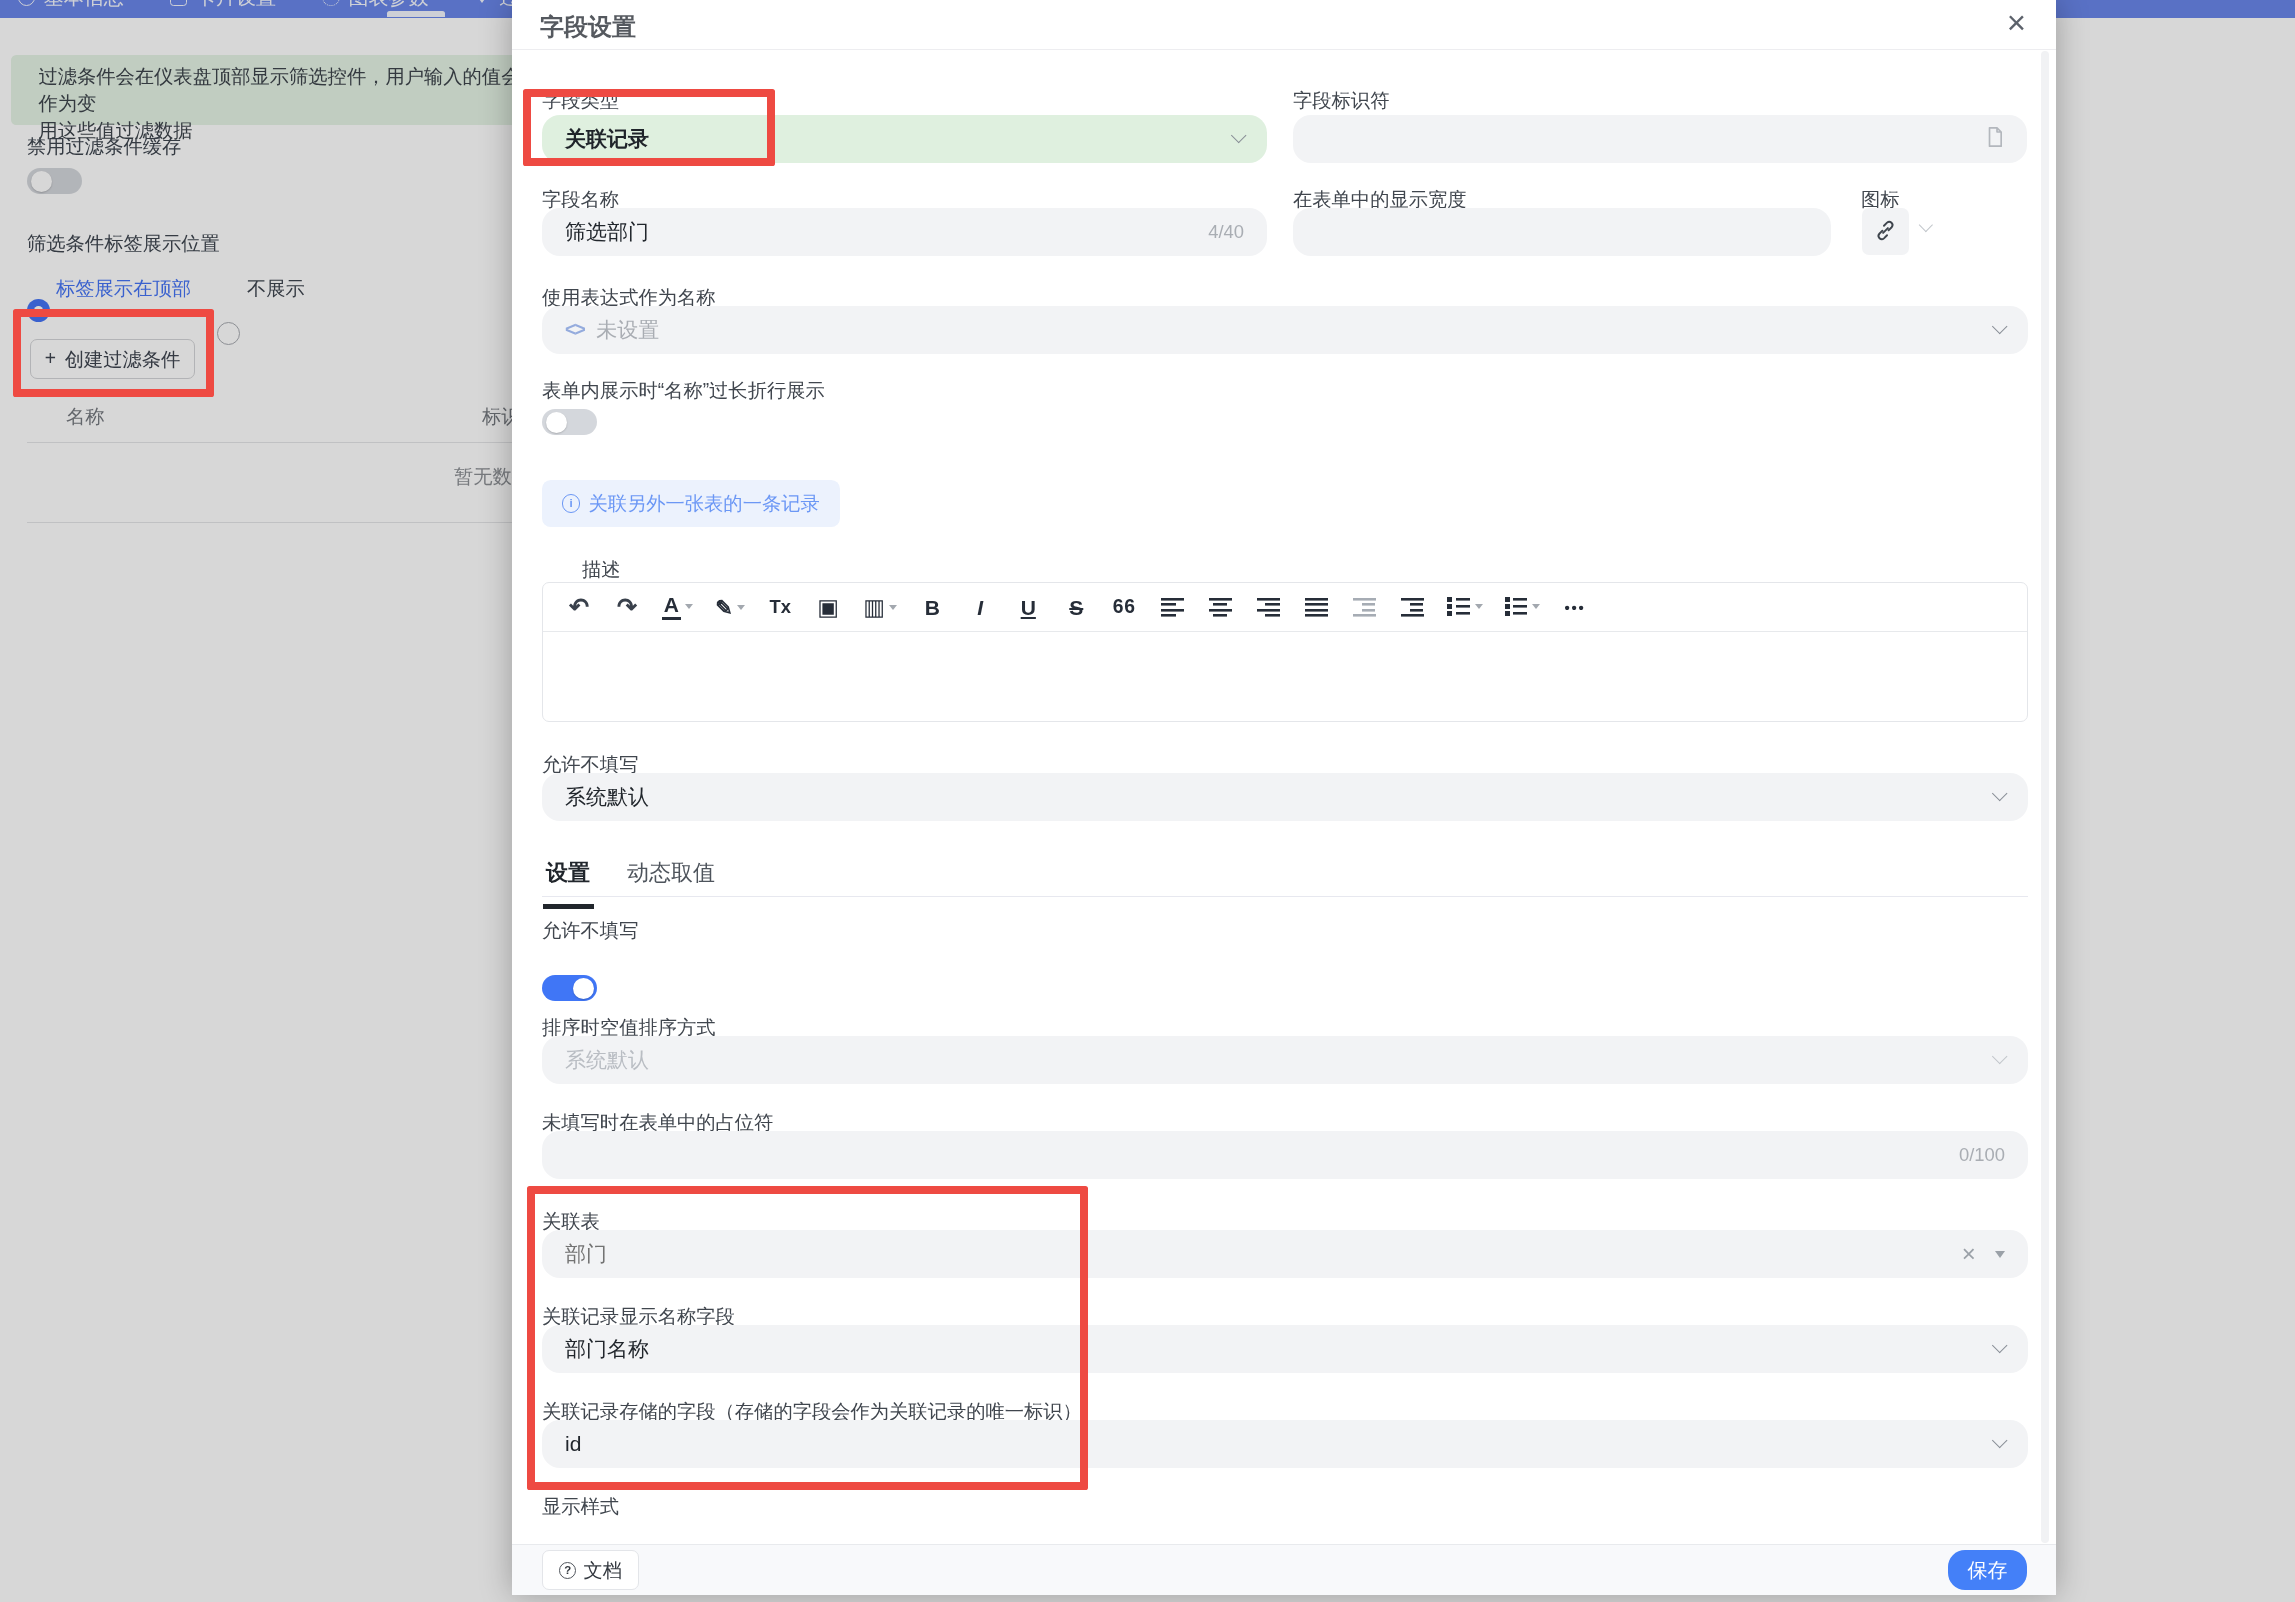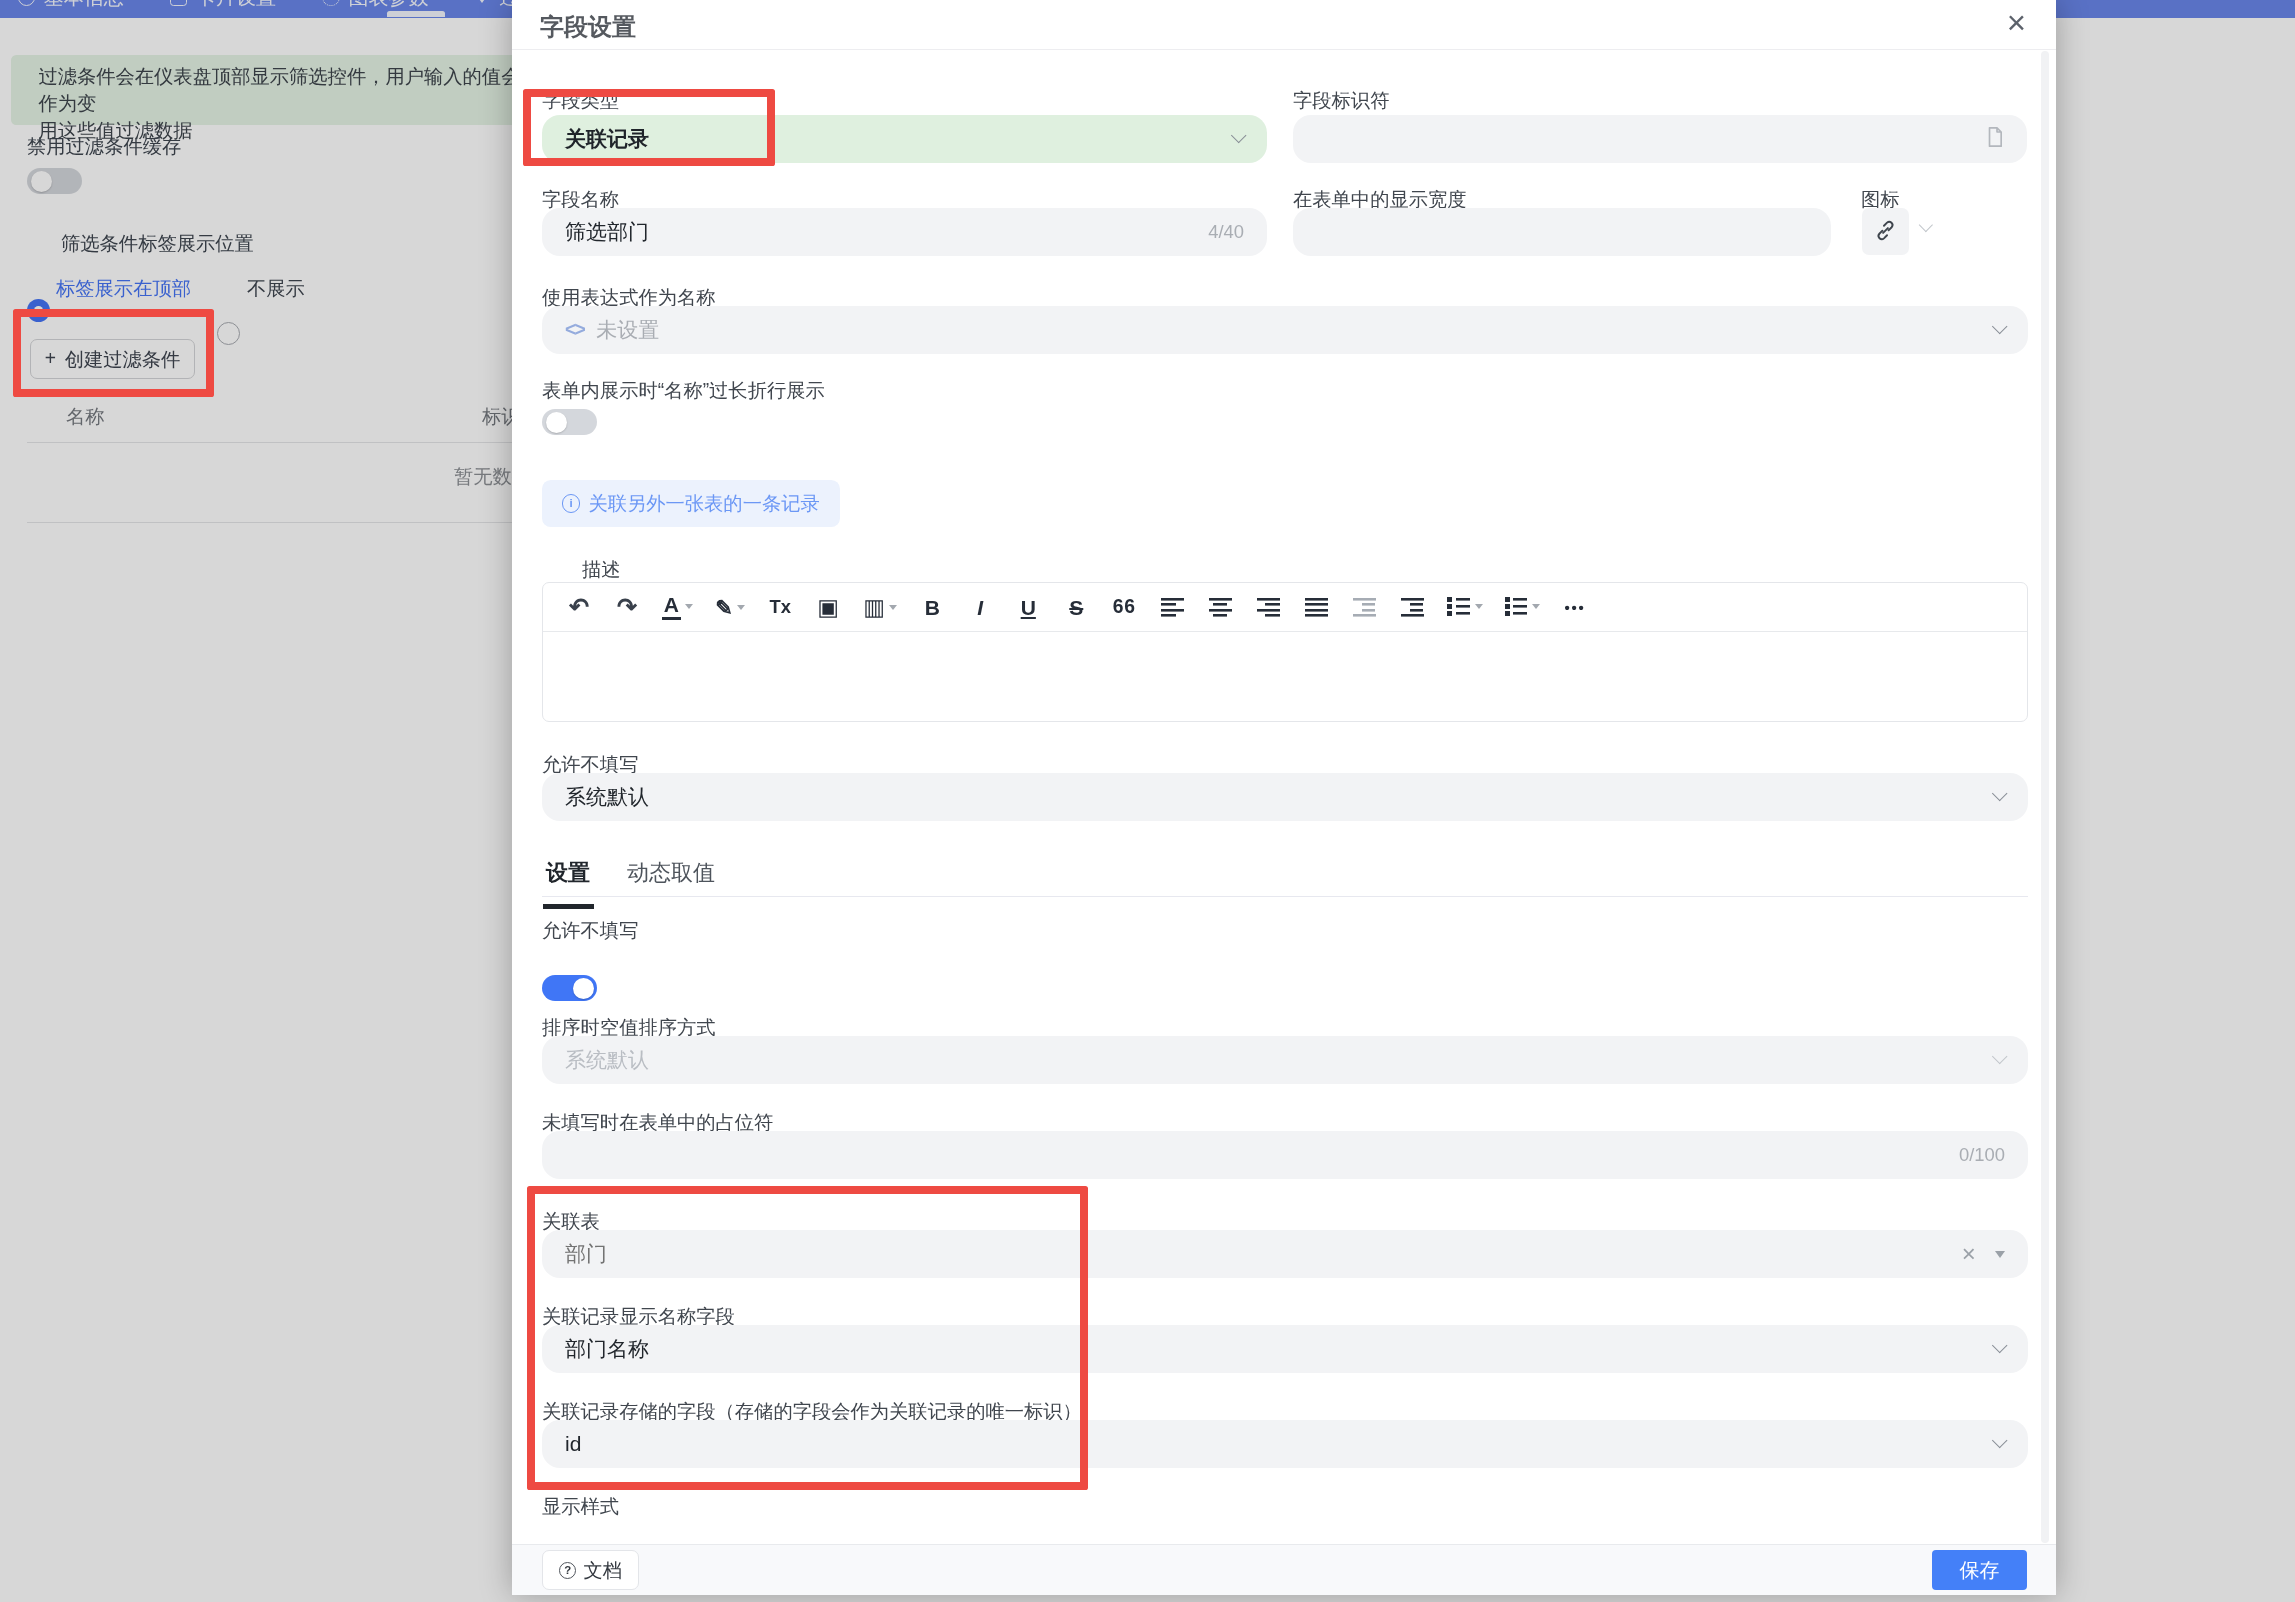--- a/index.html
+++ b/index.html
@@ -95,21 +95,21 @@
   .mtabs { position:absolute; left:34px; top:858px; display:flex; gap:37px; }
   .mtab { font-size:22px; color:#4e545c; position:relative; padding-bottom:18px; cursor:pointer; }
   .mtab.active { color:#21262c; font-weight:600; }
   .mtab.active::after { content:""; position:absolute; left:-3.5px; right:-3.5px; bottom:-2.6px; height:4.4px; background:#21262c; }
   .mtab-line { position:absolute; left:30px; top:896px; width:1486px; height:0.9px; background:#e7e8ef; }
 
   
   .mfooter { position:absolute; left:0; top:1544px; width:1544px; height:51px; background:#f8f9fb; border-top:0.9px solid #e8eaed; }
   .doc-btn { position:absolute; left:30px; top:5.3px; width:97px; height:40px; background:#fff; border:1.8px solid #e3e5e9; border-radius:7px; display:flex; align-items:center; justify-content:center; gap:7px; font-size:19.3px; color:#33383f; }
   .q-ic { width:17.5px; height:17.5px; border:1.8px solid #51565d; border-radius:50%; display:flex; align-items:center; justify-content:center; font-size:11.4px; font-weight:700; flex:none; }
-  .save-btn { position:absolute; right:29px; top:5.3px; width:95px; height:40px; background:#4480f8; border-radius:4px; color:#fff; font-size:20px; display:flex; align-items:center; justify-content:center; }
+  .save-btn { position:absolute; right:29px; top:5.3px; width:79px; height:40px; background:#4480f8; border-radius:17px; color:#fff; font-size:20px; display:flex; align-items:center; justify-content:center; }
 
   .scroll-track { position:absolute; right:7px; top:51px; width:8px; height:1492px; background:#f1f2f4; border-radius:4.4px; }
 
   
   .red-rect { position:absolute; border:8px solid #ee4a42; border-radius:2.6px; z-index:100; pointer-events:none; }
 </style>
 </head>
 <body>
 
 <div class="stage">
@@ -140,21 +140,21 @@
     <div class="infobox">
       <div>过滤条件会在仪表盘顶部显示筛选控件，用户输入的值会作为变</div>
       <div>用这些值过滤数据</div>
     </div>
 
     <div class="a plabel" style="left:27px;top:133px;">禁用过滤条件缓存</div>
     <div class="a toggle" style="left:27px;top:168px;">
         <span class="knob"></span>
       </div>
 
-    <div class="a plabel" style="left:27px;top:230px;margin-left:34px;">筛选条件标签展示位置</div>
+    <div class="a plabel" style="left:27px;top:230px;">筛选条件标签展示位置</div>
 
     <div class="a radio sel" style="left:27px;top:273px;"></div>
     <div class="a plabel blue-text" style="left:56px;top:275px;">标签展示在顶部</div>
     <div class="a radio unsel" style="left:217px;top:273px;"></div>
     <div class="a plabel" style="left:247px;top:275px;">不展示</div>
 
     <div class="create-btn">
       <span>+</span>
       <span>创建过滤条件</span>
     </div>

